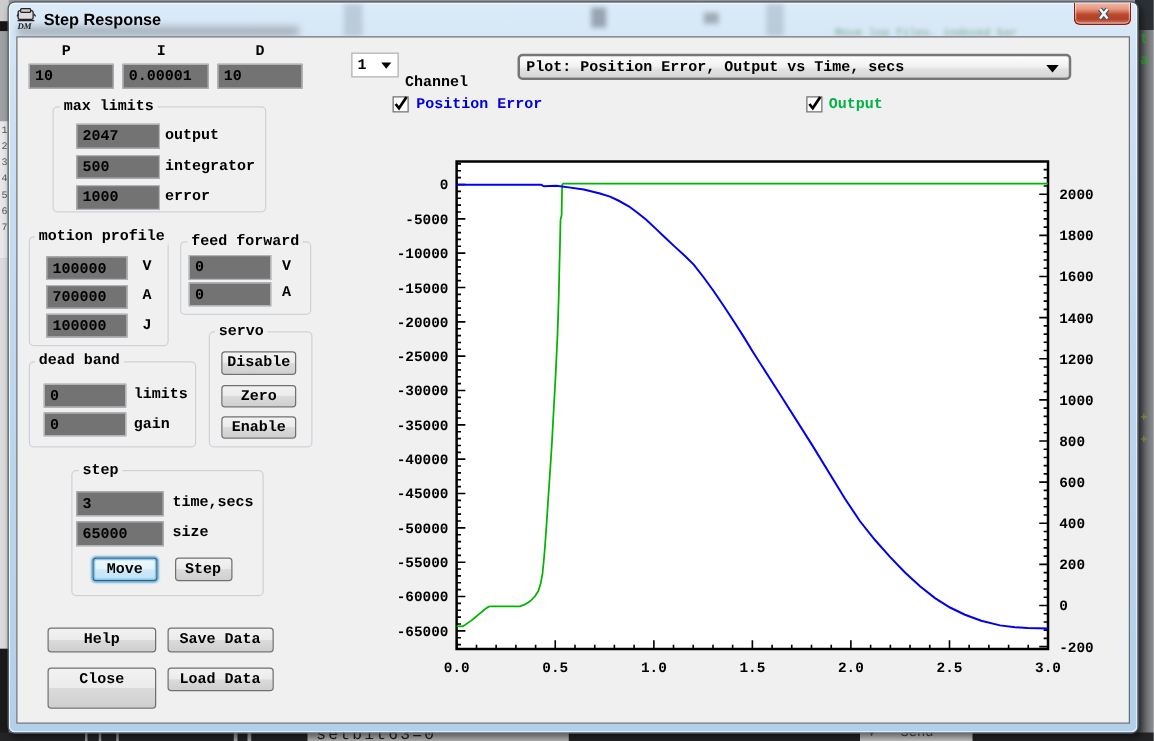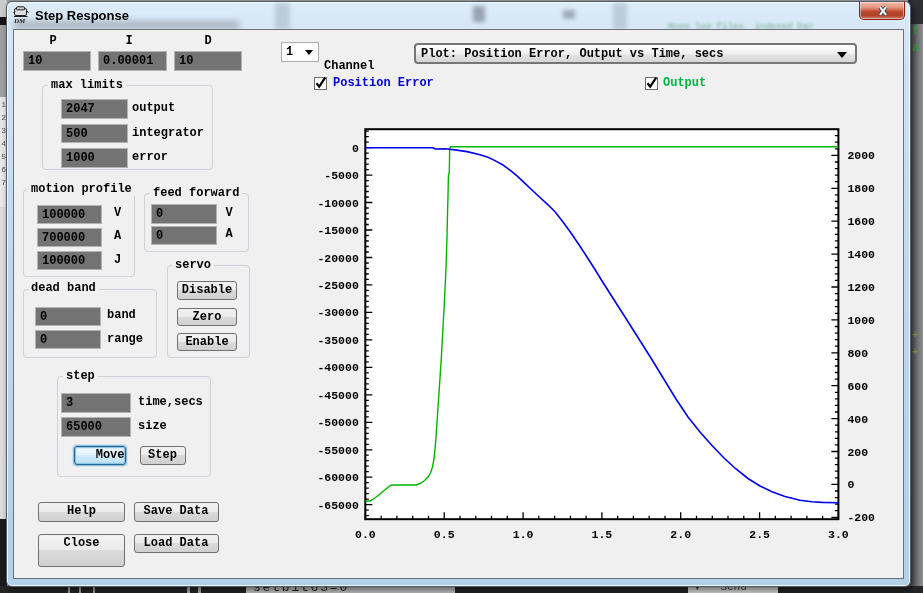--- a/index.html
+++ b/index.html
@@ -21,21 +21,21 @@
   box-shadow:inset 0 0 0 1px rgba(255,255,255,.45); }
 #close svg { position:absolute; left:15px; top:3px; }
 
 .ent { position:absolute; background:#737373; border:1px solid #b0b3b8; padding-left:4px; }
 .lbl { position:absolute; white-space:pre; }
 .grp { position:absolute; border:1px solid #cdd2d9; border-radius:4px; }
 .glbl { background:#f0f0f0; padding:0 3px; }
 .btn { position:absolute; text-align:center; border:1px solid #707070; border-radius:3px;
   background:linear-gradient(180deg,#f2f2f2 0%,#ebebeb 49%,#dbdbdb 50%,#cfcfcf 100%); }
 .btn.focus { border:1px solid #2c628b; box-shadow:0 0 0 1.2px #8bc5e8 inset, 0 0 1.5px 1px #6cb5de;
-  background:linear-gradient(180deg,#f0f8fd 0%,#e4f3fc 49%,#cfeafb 50%,#bfe2f7 100%);text-align:right; }
+  background:linear-gradient(180deg,#f0f8fd 0%,#e4f3fc 49%,#cfeafb 50%,#bfe2f7 100%); }
 .combo { position:absolute; background:#fff; border:1px solid #aaadb2; padding-left:4px; }
 .drop { position:absolute; border:2px solid #767676; border-radius:4px; padding-left:5px;
   background:linear-gradient(180deg,#fefefe 0%,#f0f0f0 50%,#e2e2e2 60%,#d6d6d6 100%); }
 .arr { position:absolute; top:50%; margin-top:-2px; width:0; height:0;
   border-left:4.5px solid transparent; border-right:4.5px solid transparent; border-top:5px solid #000; }
 .arr2 { border-left-width:5.5px; border-right-width:5.5px; border-top-width:6px; }
 .chk { position:absolute; width:13px; height:13px; background:#fff; border:1px solid #6f6f6f; }
 .chk svg { position:absolute; left:-1px; top:-1px; overflow:visible; }
 </style></head><body>
 <div id="page">
@@ -135,23 +135,23 @@
 <div class="ent" style="left:151px;top:225.5px;width:66px;height:19.5px;line-height:18.5px">0</div>
 <div class="lbl" style="left:225.5px;top:227.3px;">A</div>
 <div class="grp" style="left:166.5px;top:265px;width:83px;height:93px"></div>
     <div class="lbl glbl" style="left:172px;top:257.5px">servo</div>
 <div class="btn" style="left:177px;top:281px;width:60px;height:18.5px;line-height:16.5px">Disable</div>
 <div class="btn" style="left:177px;top:307.5px;width:60px;height:18px;line-height:16px">Zero</div>
 <div class="btn" style="left:177px;top:333px;width:60px;height:18px;line-height:16px">Enable</div>
 <div class="grp" style="left:23px;top:288.5px;width:134px;height:69px"></div>
     <div class="lbl glbl" style="left:28px;top:281.0px">dead band</div>
 <div class="ent" style="left:35px;top:306.5px;width:66px;height:19.5px;line-height:18.5px">0</div>
-<div class="lbl" style="left:107px;top:308.3px;">band</div>
+<div class="lbl" style="left:107px;top:308.3px;">limits</div>
 <div class="ent" style="left:35px;top:329.5px;width:66px;height:19.5px;line-height:18.5px">0</div>
-<div class="lbl" style="left:107px;top:331.5px;">range</div>
+<div class="lbl" style="left:107px;top:331.5px;">gain</div>
 <div class="grp" style="left:56.5px;top:376px;width:154px;height:101px"></div>
     <div class="lbl glbl" style="left:63px;top:368.5px">step</div>
 <div class="ent" style="left:61px;top:393px;width:70px;height:20px;line-height:19px">3</div>
 <div class="lbl" style="left:138px;top:395px;">time,secs</div>
 <div class="ent" style="left:61px;top:416.5px;width:70px;height:20px;line-height:19px">65000</div>
 <div class="lbl" style="left:138px;top:418.5px;">size</div>
 <div class="btn focus" style="left:74px;top:446px;width:51.5px;height:18.5px;line-height:16.5px">Move</div>
 <div class="btn" style="left:139.5px;top:446px;width:46px;height:18.5px;line-height:16.5px">Step</div>
 <div class="btn" style="left:38px;top:502px;width:87px;height:19.5px;line-height:17.5px">Help</div>
 <div class="btn" style="left:133.5px;top:502px;width:85px;height:19.5px;line-height:17.5px">Save Data</div>

